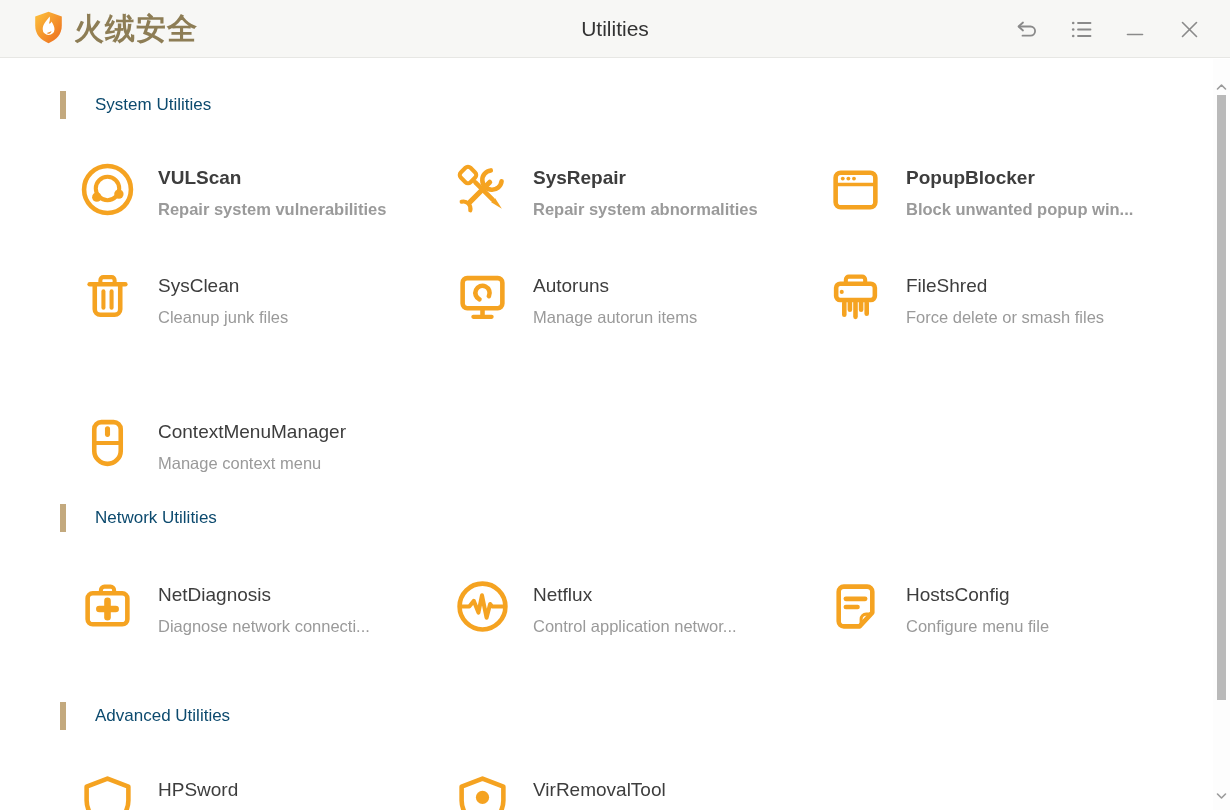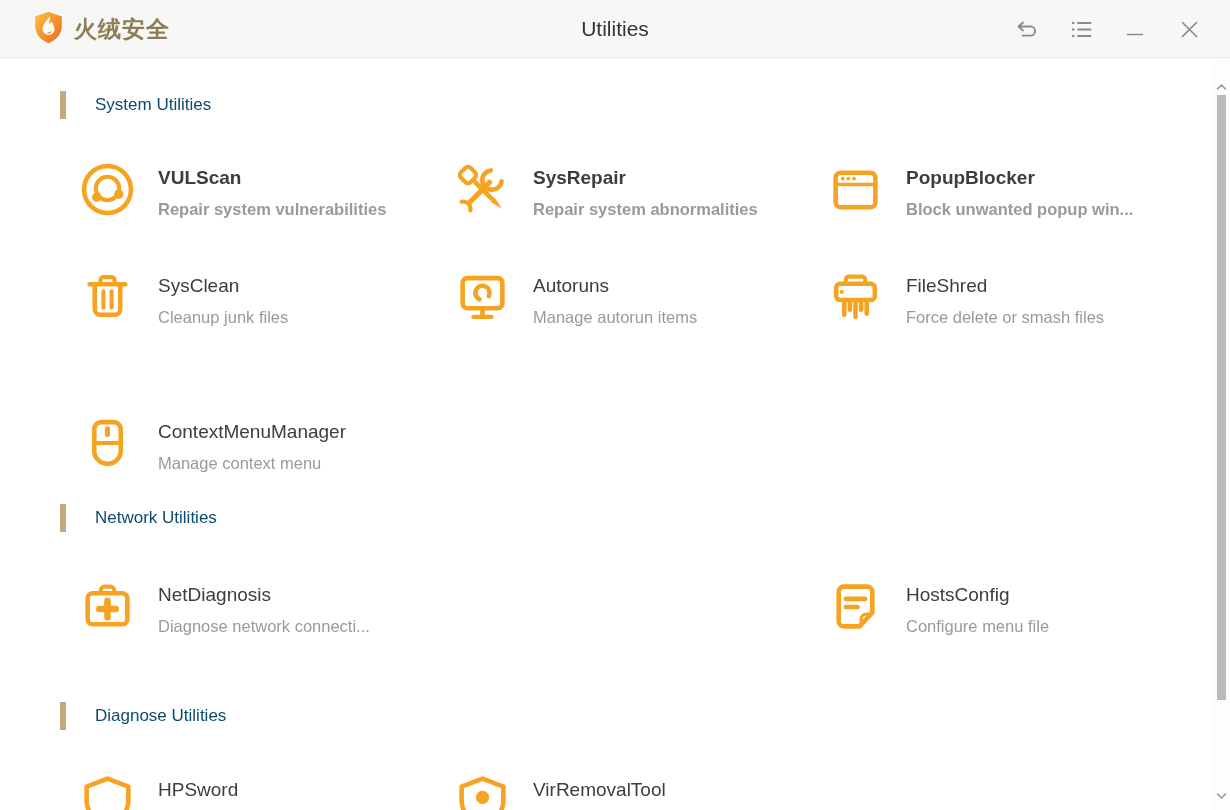--- a/index.html
+++ b/index.html
@@ -4,21 +4,21 @@
 <style>
   * { margin:0; padding:0; box-sizing:border-box; }
   html,body { width:1230px; height:810px; overflow:hidden; background:#fff;
               font-family:"Liberation Sans", sans-serif; }
   .window { position:relative; width:1230px; height:810px; background:#ffffff; overflow:hidden; }
 
   
   .titlebar { position:absolute; top:0; left:0; right:0; height:58px;
               background:#f7f7f5; border-bottom:1px solid #e7e7e4; }
   .brand { position:absolute; left:34px; top:0; height:58px; display:flex; align-items:center; gap:11px; }
-  .brand-text { font-size:23px; font-weight:bold; color:#8d7d55; letter-spacing:1px;text-align:right; }
+  .brand-text { font-size:30px; font-weight:bold; color:#8d7d55; letter-spacing:1px;text-align:right; }
   .win-title { position:absolute; left:0; right:0; top:0; height:58px; display:flex;
                align-items:center; justify-content:center; font-size:21px; color:#333; pointer-events:none; }
   .win-controls { position:absolute; right:14px; top:0; height:58px; display:flex; align-items:center; }
   .win-btn { width:54px; height:44px; display:flex; align-items:center; justify-content:center;
              background:none; border:none; cursor:pointer; }
 
   
   .content { position:absolute; top:59px; left:0; right:17px; bottom:0; background:#fff; }
 
   .section-label { position:absolute; left:60px; display:flex; align-items:center; height:28px; }
@@ -237,39 +237,51 @@
           <line x1="27" y1="21.5" x2="27" y2="37.5" stroke-width="6.5"></line>
           <line x1="19" y1="29.5" x2="35" y2="29.5" stroke-width="6.5"></line>
         </svg>
       </div>
       <div class="item-text">
         <div class="item-title">NetDiagnosis</div>
         <div class="item-desc">Diagnose network connecti...</div>
       </div>
     </div>
 
+    <div class="item r4 c2">
+      <div class="item-icon">
+        <svg class="util" width="55" height="55" viewBox="0 0 54 54" fill="none" stroke="#F5A321" stroke-linecap="round" stroke-linejoin="round">
+          <circle cx="27" cy="27" r="22.5" stroke-width="4.5"></circle>
+          <path d="M5 27 H14 L18.5 21.5 L23 33 L26.5 16 L31 38 L34.5 24.5 L36.5 27 H49" stroke-width="4"></path>
+        </svg>
+      </div>
+      <div class="item-text">
+        <div class="item-title">Netflux</div>
+        <div class="item-desc">Control application networ...</div>
+      </div>
+    </div>
 
     <div class="item r4 c3">
       <div class="item-icon">
         <svg class="util" width="55" height="55" viewBox="0 0 54 54" fill="none" stroke="#F5A321" stroke-linecap="round" stroke-linejoin="round">
           <path d="M43.5 33 V12.5 A5 5 0 0 0 38.5 7.5 H15.5 A5 5 0 0 0 10.5 12.5 V41.5 A5 5 0 0 0 15.5 46.5 H31 Z" stroke-width="4.5"></path>
           <path d="M42 34.5 L32.5 44.5 V39.5 A5 5 0 0 1 37.5 34.5 Z" stroke-width="3"></path>
           <line x1="17.5" y1="19.5" x2="36.5" y2="19.5" stroke-width="4.5"></line>
           <line x1="17.5" y1="27.5" x2="29" y2="27.5" stroke-width="4.5"></line>
         </svg>
       </div>
       <div class="item-text">
         <div class="item-title">HostsConfig</div>
         <div class="item-desc">Configure menu file</div>
       </div>
     </div>
 
     <div class="section-label s3">
       <span class="section-bar"></span>
-      <span class="section-text">Diagnose Utilities</span>
+      <span class="section-text">Advanced Utilities</span>
     </div>
 
     <div class="item r5 c1">
       <div class="item-icon">
         <svg class="util" width="55" height="55" viewBox="0 0 54 54" fill="none" stroke="#F5A321" stroke-linecap="round" stroke-linejoin="round">
           <path d="M27 4.5 L47.5 12.5 V26 C47.5 38 39 46.5 27 51 C15 46.5 6.5 38 6.5 26 V12.5 Z" stroke-width="4.5"></path>
         </svg>
       </div>
       <div class="item-text">
         <div class="item-title">HPSword</div>

